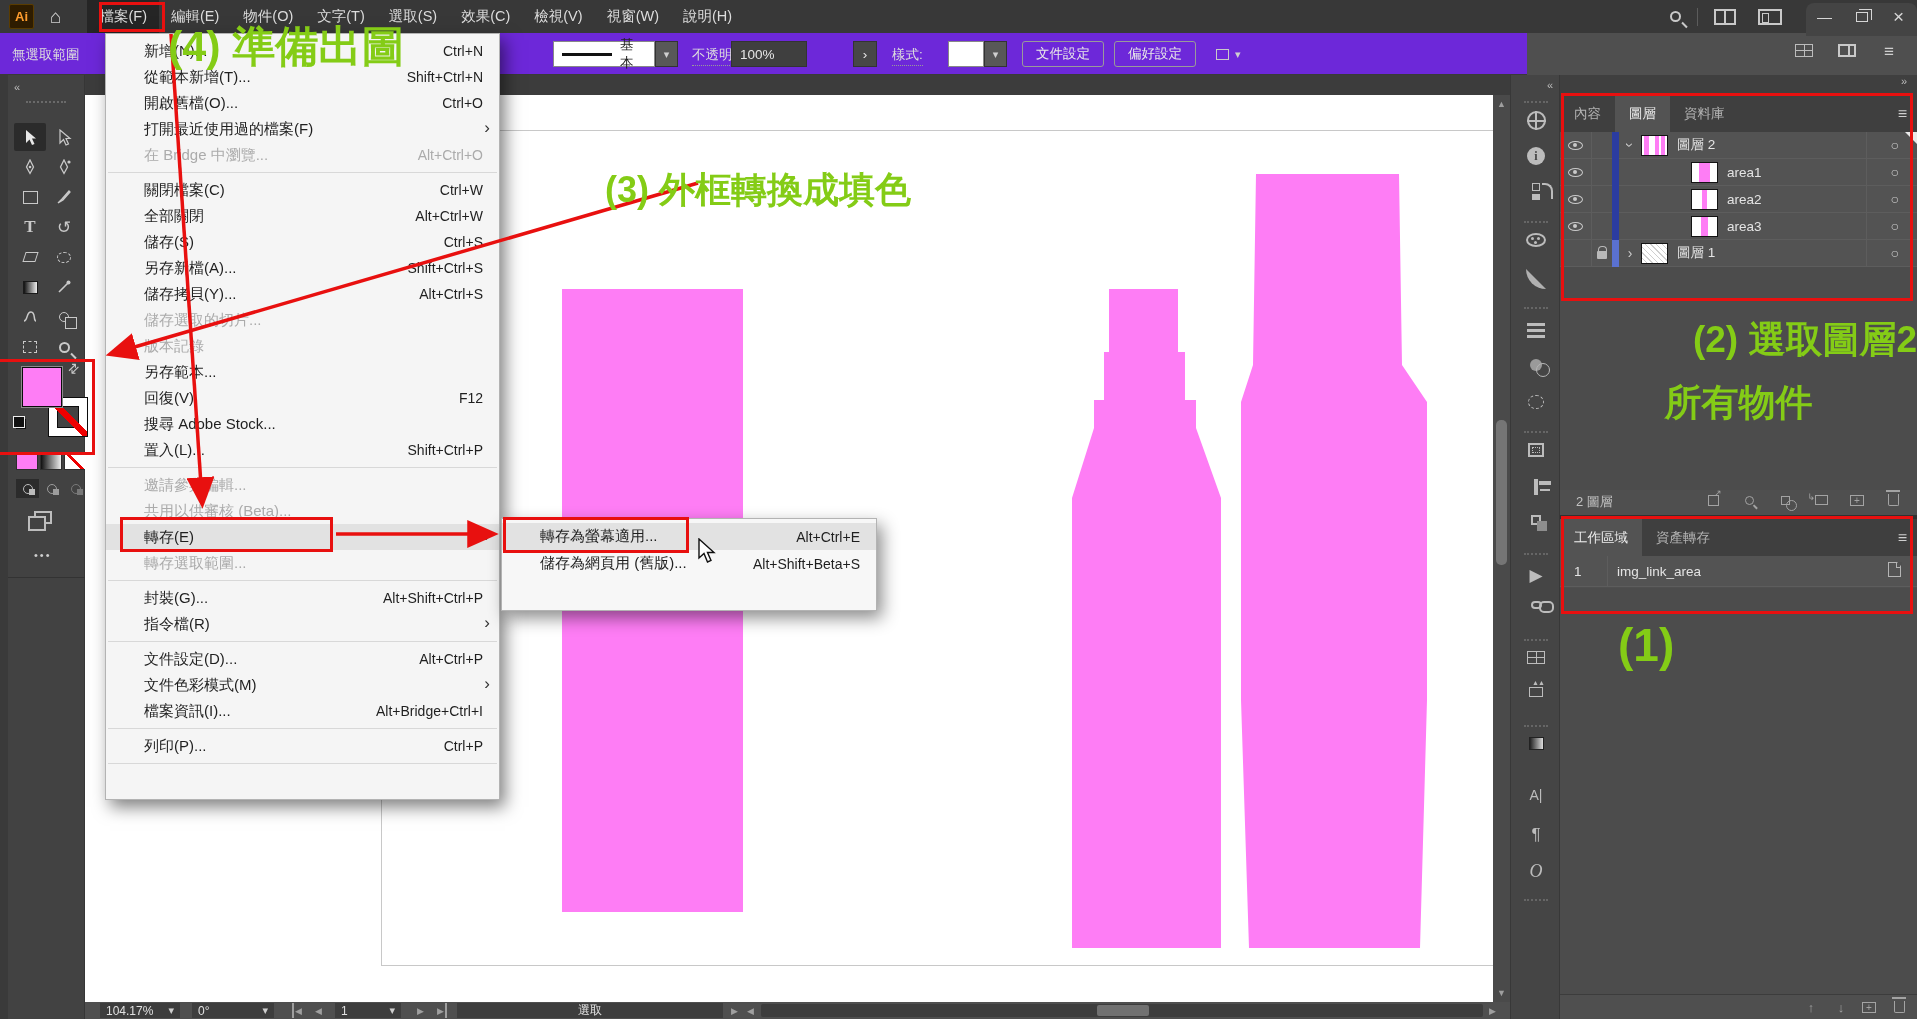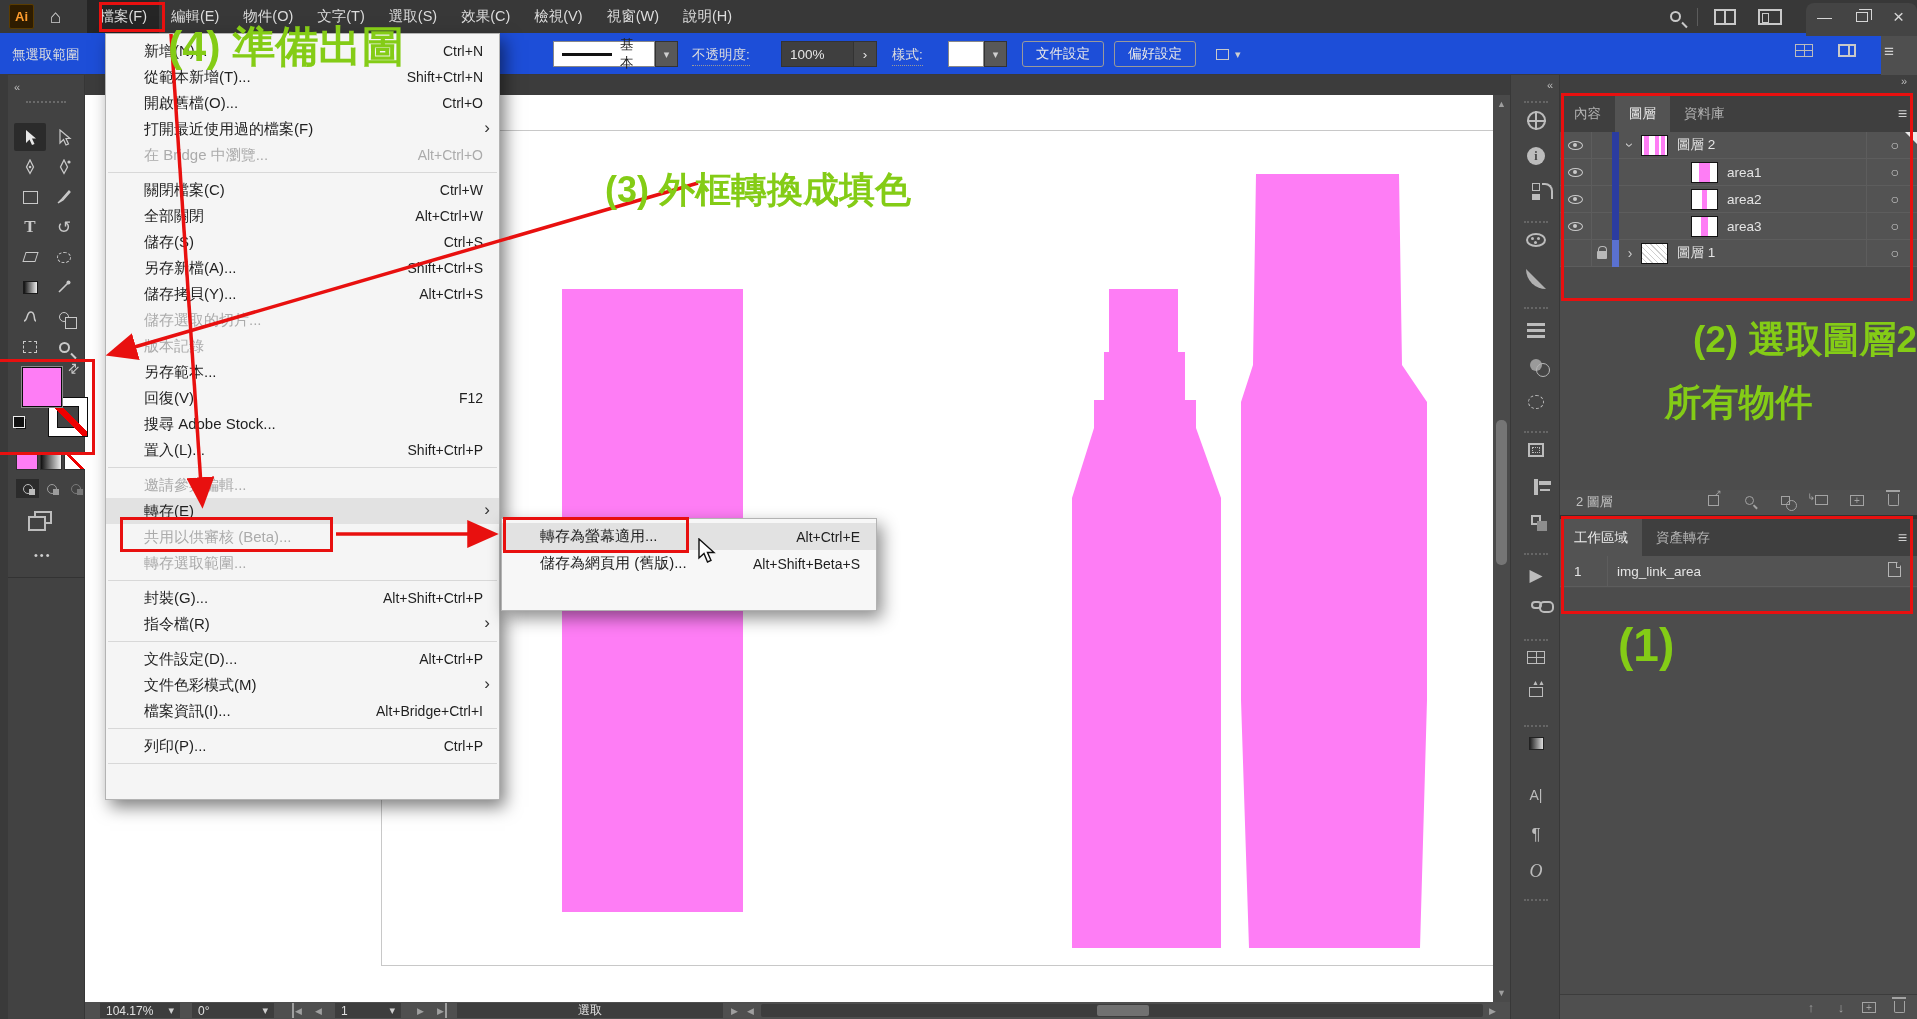--- a/index.html
+++ b/index.html
@@ -18,21 +18,21 @@
 .vsep{width:1px;height:18px;background:#5c5c5c;margin:0 16px}
 .wsic{width:22px;height:16px;border:2px solid #c9c9c9;position:relative;margin-right:22px}
 .wsic::after{content:"";position:absolute;left:8px;top:0;bottom:0;width:2px;background:#c9c9c9}
 .arric{width:24px;height:16px;border:2px solid #c9c9c9;position:relative;margin-right:24px}
 .arric::after{content:"";position:absolute;left:2px;top:2px;width:5px;height:8px;border:1px solid #c9c9c9}
 #winbtns{display:flex;height:33px;background:#444;border-radius:8px 8px 0 0;margin-top:6px}
 .wbtn{width:37px;height:27px;display:flex;align-items:center;justify-content:center;font-size:15px;color:#d6d6d6}
 .restic{width:12px;height:10px;border:1.5px solid #d6d6d6;position:relative}
 .restic::before{content:"";position:absolute;left:2px;top:-4px;width:12px;height:10px;border:1.5px solid #d6d6d6;border-left:none;border-bottom:none}
 
-#controlbar{position:absolute;left:0;top:33px;width:1881px;height:42px;background:#1d4ed8;border-bottom:1px solid #3a3a3a;color:#dedede;font-size:13.5px;z-index:10}
+#controlbar{position:absolute;left:0;top:33px;width:1527px;height:42px;background:#6d28d9;border-bottom:1px solid #3a3a3a;color:#dedede;font-size:13.5px;z-index:10}
 .cbtxt{position:absolute;top:13px}
 .dotted{border-bottom:1px dotted #9a9a9a;padding-bottom:1px}
 .cb-field{position:absolute;top:8px;height:26px;background:#3f3f3f;color:#e6e6e6;display:flex;align-items:center;padding:0 8px;border:1px solid #333}
 .cb-btn{position:absolute;top:8px;height:26px;border:1px solid #9a9a9a;border-radius:3px;display:flex;align-items:center;justify-content:center;color:#e8e8e8;font-size:13.5px}
 .chev{color:#cfcfcf;font-size:11px}
 
 #leftedge{position:absolute;left:0;top:75px;width:8px;height:944px;background:#3a3a3a}
 #toolbar{position:absolute;left:8px;top:75px;width:77px;height:944px;background:#424242;border-right:1px solid #363636}
 .tool{position:absolute;width:32px;height:28px;display:flex;align-items:center;justify-content:center;color:#c9c9c9;font-size:15px}
 .tool.active{background:#2b2b2b;border-radius:2px}
@@ -196,21 +196,21 @@
   <div id="controlbar">
     <span class="cbtxt" style="left:12px">無選取範圍</span>
     <div class="cb-field" style="left:553px;width:102px;background:#fff;color:#222;border:1px solid #888">
       <span style="display:inline-block;width:52px;height:3px;background:#111;margin-right:8px"></span>
       <span>基本</span>
     </div>
     <div class="cb-field" style="left:655px;width:23px;background:#585858;justify-content:center">
         <span class="chev">▾</span>
       </div>
     <span class="cbtxt dotted" style="left:692px">不透明度:</span>
-    <div class="cb-field" style="left:781px;width:76px">100%</div>
+    <div class="cb-field" style="left:731px;width:76px">100%</div>
     <div class="cb-field" style="left:853px;width:24px;justify-content:center;background:#474747">›</div>
     <span class="cbtxt dotted" style="left:892px">樣式:</span>
     <div class="cb-field" style="left:948px;width:36px;background:#fff;border:1px solid #888"></div>
     <div class="cb-field" style="left:984px;width:23px;background:#585858;justify-content:center">
         <span class="chev">▾</span>
       </div>
     <div class="cb-btn" style="left:1022px;width:82px">文件設定</div>
     <div class="cb-btn" style="left:1114px;width:82px">偏好設定</div>
     <div class="cb-field" style="left:1208px;width:46px;background:transparent;border:none">
       <span style="display:inline-block;width:13px;height:11px;border:1.5px solid #c9c9c9;margin-right:6px"></span>
@@ -582,26 +582,26 @@
         <span>搜尋 Adobe Stock...</span>
       </div>
     <div class="mi">
         <span>置入(L)...</span>
         <span class="ms">Shift+Ctrl+P</span>
       </div>
     <div class="msep"></div>
     <div class="mi dis">
         <span>邀請參與編輯...</span>
       </div>
+    <div class="mi dis">
+        <span>共用以供審核 (Beta)...</span>
+      </div>
     <div class="mi hl">
         <span>轉存(E)</span>
         <span class="ma">›</span>
-      </div>
-    <div class="mi dis">
-        <span>共用以供審核 (Beta)...</span>
       </div>
     <div class="mi dis">
         <span>轉存選取範圍...</span>
       </div>
     <div class="msep"></div>
     <div class="mi">
         <span>封裝(G)...</span>
         <span class="ms">Alt+Shift+Ctrl+P</span>
       </div>
     <div class="mi">

